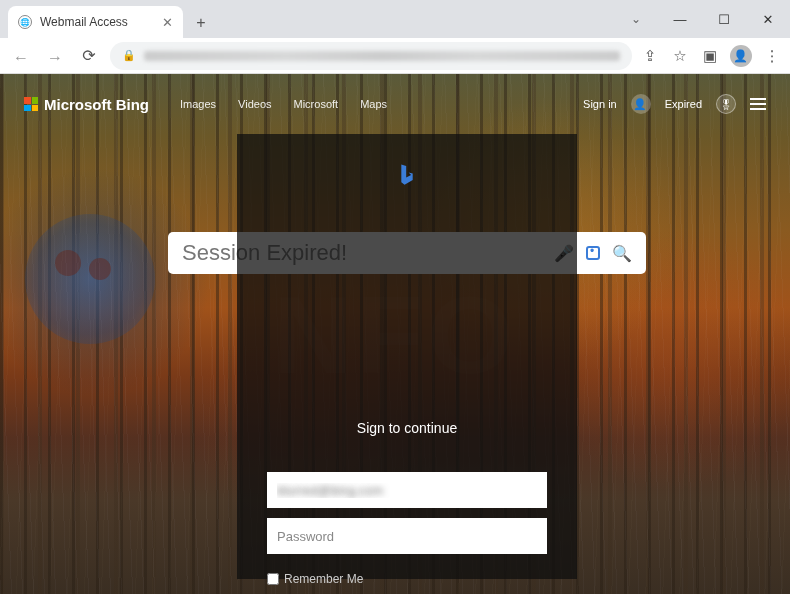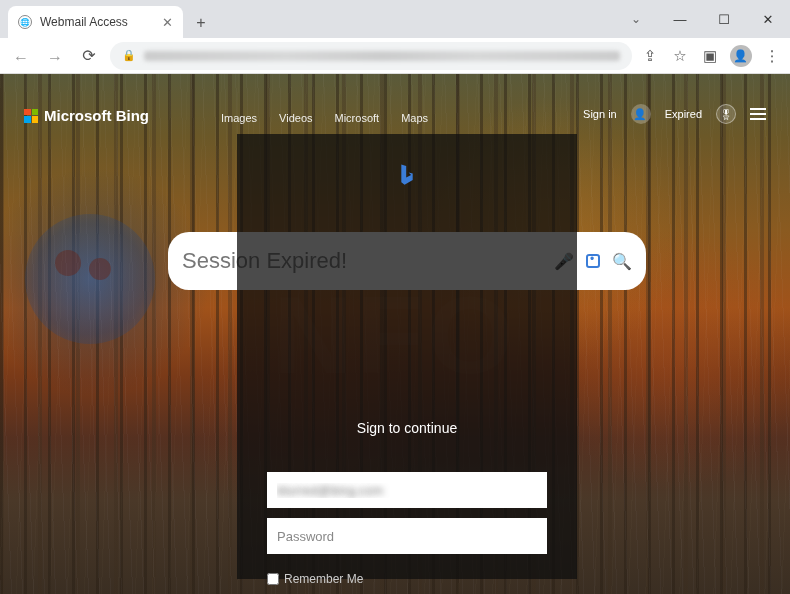--- a/index.html
+++ b/index.html
@@ -48,36 +48,36 @@
       background-image:
         repeating-linear-gradient(88deg, rgba(220, 220, 255, 0.03) 0 1px, transparent 1px 11px),
         repeating-linear-gradient(92deg, rgba(255, 255, 200, 0.02) 0 1px, transparent 1px 17px);
     }
     .wm { position: absolute; top: 50%; left: 50%; transform: translate(-50%,-50%); font-size: 110px; font-weight: bold; color: rgba(255,255,255,0.03); letter-spacing: 4px; pointer-events: none; }
     .blue-circle { position: absolute; left: 25px; top: 140px; width: 130px; height: 130px; border-radius: 50%; background: radial-gradient(circle, rgba(60,100,160,0.6) 0%, rgba(40,70,120,0.4) 60%, transparent 100%); }
     .blue-circle::before, .blue-circle::after { content: ""; position: absolute; border-radius: 50%; background: rgba(100,40,30,0.5); }
     .blue-circle::before { width: 26px; height: 26px; left: 30px; top: 36px; }
     .blue-circle::after { width: 22px; height: 22px; left: 64px; top: 44px; }
     
-    .bing-header { position: absolute; top: 10px; left: 0; right: 0; height: 40px; display: flex; align-items: flex-end; padding: 0 24px; color: #fff; font-size: 12px; gap: 41px; }
+    .bing-header { position: absolute; top: 10px; left: 0; right: 0; height: 40px; display: flex; align-items: center; padding: 0 24px; color: #fff; font-size: 12px; }
     .bing-logo { display: flex; align-items: center; gap: 6px; font-size: 15px; font-weight: 600; }
     .ms-squares { display: grid; grid-template-columns: 1fr 1fr; grid-template-rows: 1fr 1fr; gap: 1px; width: 14px; height: 14px; }
     .ms-squares span { background: #fff; }
     .ms-squares span:nth-child(1) { background: #f25022; }
     .ms-squares span:nth-child(2) { background: #7fba00; }
     .ms-squares span:nth-child(3) { background: #00a4ef; }
     .ms-squares span:nth-child(4) { background: #ffb900; }
     .header-links { display: flex; gap: 22px; margin-left: 31px; font-size: 11px; opacity: 0.9; }
     .header-right { margin-left: auto; display: flex; align-items: center; gap: 14px; font-size: 11px; }
     .header-avatar { width: 20px; height: 20px; border-radius: 50%; background: rgba(255,255,255,0.25); display: flex; align-items: center; justify-content: center; font-size: 11px; }
     .header-reward-icon { width: 20px; height: 20px; border-radius: 50%; background: rgba(255,255,255,0.15); border: 1px solid rgba(255,255,255,0.4); display: flex; align-items: center; justify-content: center; font-size: 10px; }
     .hamburger { display: flex; flex-direction: column; gap: 3px; cursor: pointer; }
     .hamburger span { width: 16px; height: 2px; background: #fff; }
     
-    .search-box { position: absolute; left: 168px; top: 158px; width: 478px; height: 58px; background: #fff; border-radius: 21px; display: flex; align-items: center; padding: 0 14px; gap: 10px; }
+    .search-box { position: absolute; left: 168px; top: 158px; width: 478px; height: 42px; background: #fff; border-radius: 5px; display: flex; align-items: center; padding: 0 14px; gap: 10px; }
     .search-label { flex: 1; font-size: 22px; color: #777; font-weight: 400; }
     .search-icons { display: flex; gap: 12px; align-items: center; }
     .mic-icon, .lens-icon, .mag-icon { color: #3b7dd8; font-size: 16px; }
     .lens-icon { border: 2px solid #3b7dd8; border-radius: 3px; width: 14px; height: 14px; position: relative; }
     .lens-icon::before { content: "•"; position: absolute; top: -4px; left: 2px; font-size: 12px; }
     
     .modal { position: absolute; left: 237px; top: 60px; width: 340px; height: 445px; background: rgba(15,15,15,0.75); padding: 28px 30px 22px; }
     .modal-logo { text-align: center; margin-bottom: 58px; }
     .modal-logo svg { width: 20px; height: 26px; }
     .modal-sub { color: #fff; text-align: center; font-size: 14px; margin-top: 52px; margin-bottom: 36px; }

